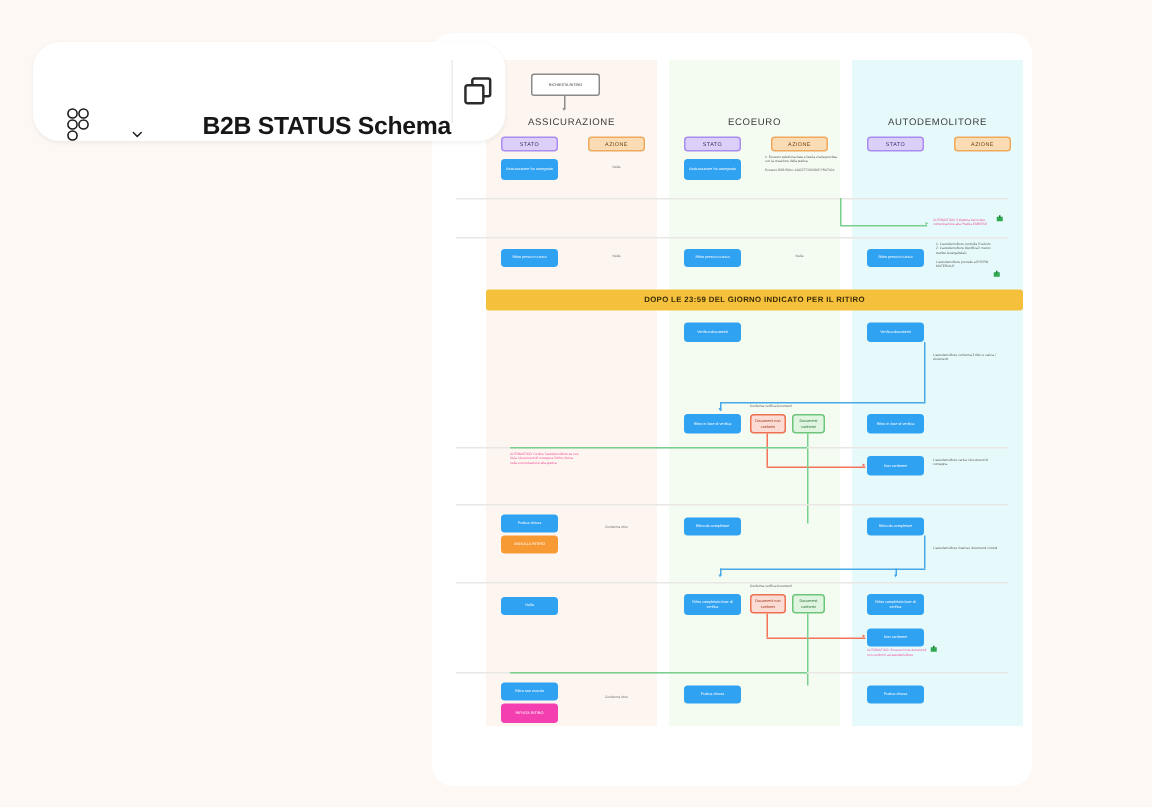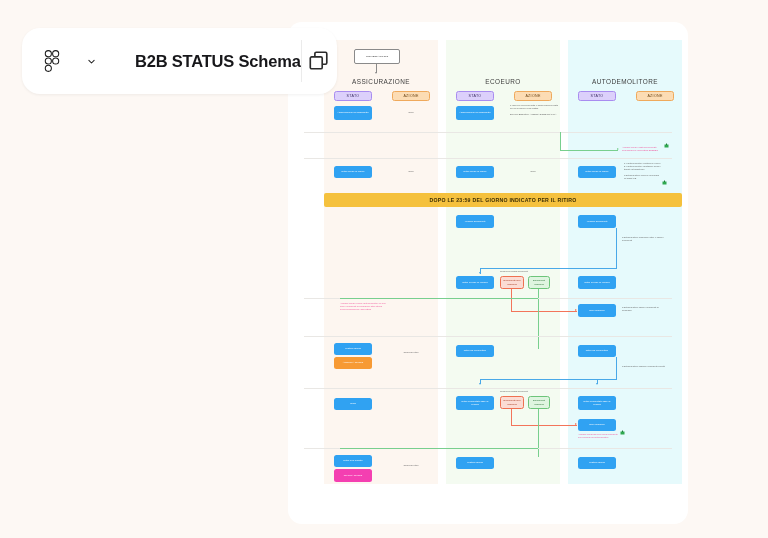--- a/index.html
+++ b/index.html
@@ -97,21 +97,21 @@
   .pkg { position:absolute; width:5px; height:5px; }
 
   
   #toolbar {
     position:absolute; left:22px; top:28px;
     height:66px; width:315px;
     background:#ffffff; border-radius:18px;
     display:flex; align-items:stretch;
     box-shadow:0 1px 3px rgba(0,0,0,.06);
   }
-  #toolbar-main { display:flex; align-items:center; flex:1; padding-left:22px; gap:27px; }
+  #toolbar-main { display:flex; align-items:flex-end; flex:1; padding-left:22px; gap:27px; }
   #figma-logo { width:16px; height:22px; flex:0 0 auto; }
   #chev { width:9px; height:9px; flex:0 0 auto; color:#222; }
   #file-title {
     font-size:16.5px; font-weight:bold; color:#17171a;
     letter-spacing:-.2px; margin-left:12px; white-space:nowrap;
   }
   #toolbar-divider { width:1px; background:#ebebeb; margin:12px 0; }
   #toolbar-action {
     width:62px; display:flex; align-items:center; justify-content:center;
   }

